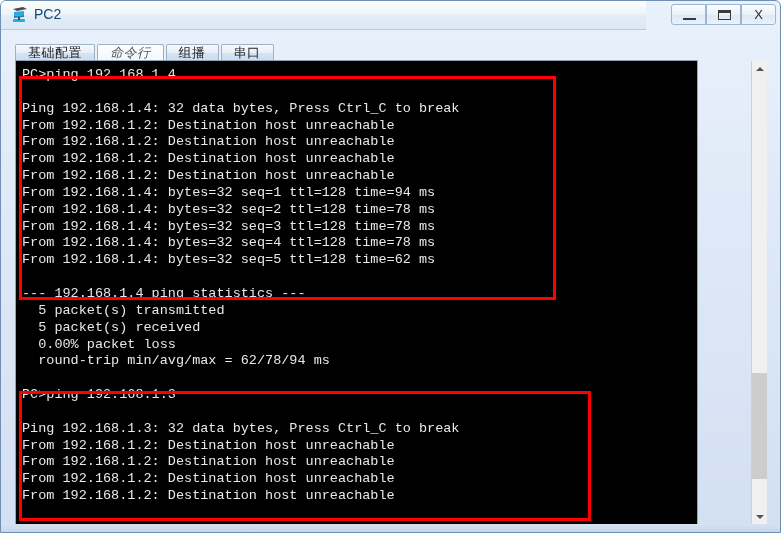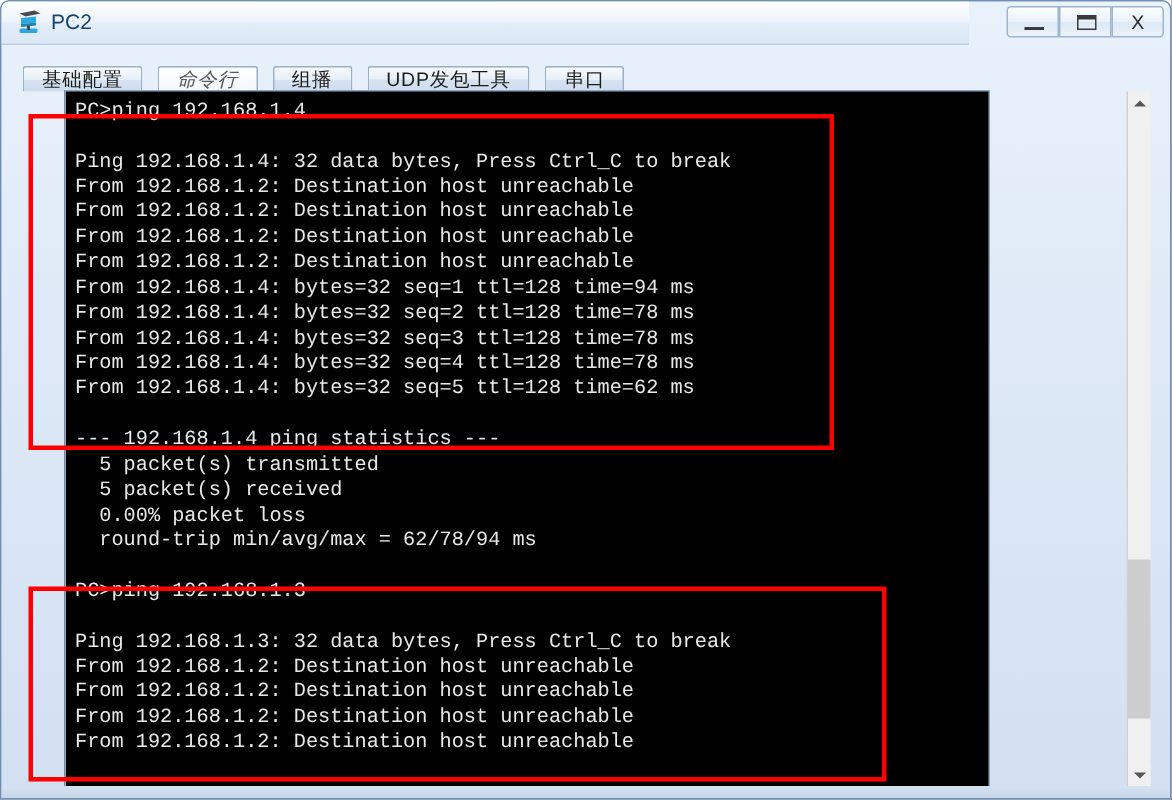--- a/index.html
+++ b/index.html
@@ -102,43 +102,42 @@
     box-sizing: border-box;
     display: flex;
     align-items: center;
     justify-content: center;
     font-size: 13px;
     color: #1c1c1c;
     border: 1px solid #9ab1c8;
     border-bottom: none;
     background: linear-gradient(to bottom, #f7fafd 0%, #e6eef7 50%, #d6e2f0 51%, #ccdcee 100%);
     padding: 0 12px;
-    margin-right: 10px;
+    margin-right: 2px;
     border-radius: 2px 2px 0 0;
     cursor: default;
     font-family: "Liberation Sans", sans-serif;
     letter-spacing: 0.5px;
   }
   .tab.active {
     background: linear-gradient(to bottom, #fdfefe 0%, #f7fafd 60%, #f2f7fb 100%);
     color: #555a5f;
     font-style: italic;
   }
 
   
   #console-frame {
     position: absolute;
     left: 14px; top: 59px;
-    width: 617px;
+    width: 683px;
     height: 466px;
     background: #000000;
     border: 1px solid #8ea6be;
     box-sizing: border-box;
     overflow: hidden;
-    margin-left: 28px;
   }
   #console-text {
     position: absolute;
     left: 6px; top: 6px;
     width: 720px;
     color: #e8e8e8;
     font-family: "Liberation Mono", "DejaVu Sans Mono", monospace;
     font-size: 13.5px;
     line-height: 16.85px;
     white-space: pre;
@@ -241,23 +240,20 @@
     <div class="tab">
       <span>基础配置</span>
     </div>
     <div class="tab active">
       <span>命令行</span>
     </div>
     <div class="tab">
       <span>组播</span>
     </div>
     <div class="tab">
-      <span>UDP发包工具</span>
-    </div>
-    <div class="tab">
       <span>串口</span>
     </div>
   </div>
 
   <div id="console-frame">
     <div id="console-text">PC&gt;ping 192.168.1.4
 
 Ping 192.168.1.4: 32 data bytes, Press Ctrl_C to break
 From 192.168.1.2: Destination host unreachable
 From 192.168.1.2: Destination host unreachable

